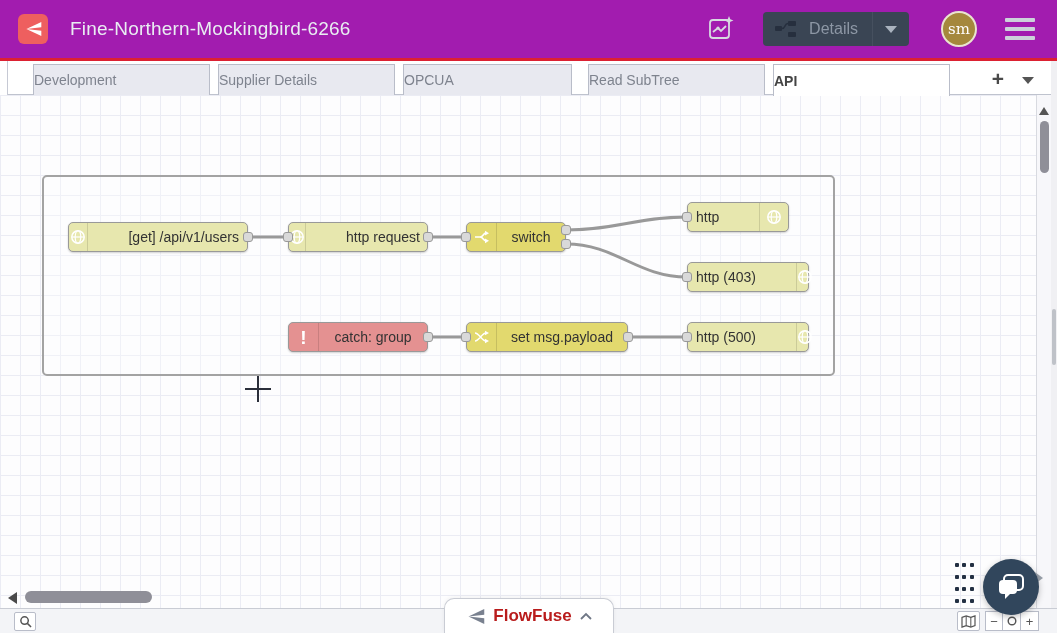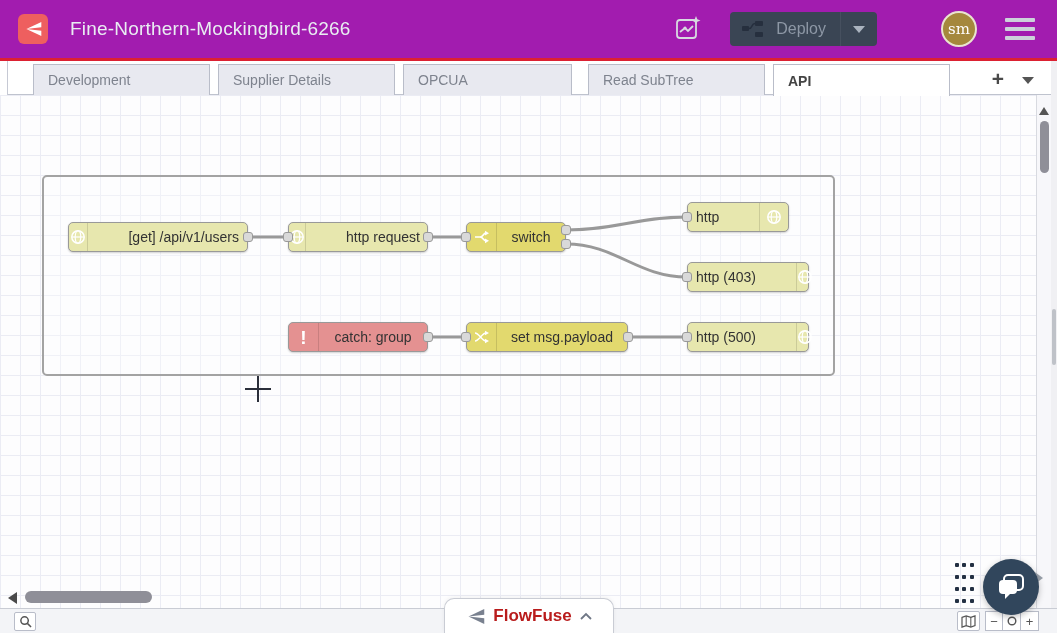--- a/index.html
+++ b/index.html
@@ -10,28 +10,28 @@
   .header { position:absolute; top:0; left:0; width:1057px; height:58px; background:#a21caf; display:flex; align-items:center; padding:0 14px; }
   .header-redline { position:absolute; top:58px; left:0; width:1057px; height:3px; background:#dc2132; }
   .logo-box { width:30px; height:30px; border-radius:6px; background:#ee5f5f; display:flex; align-items:center; justify-content:center; margin-left:4px; }
   .app-title { color:#e9edf2; font-size:19px; margin-left:22px; font-weight:400; letter-spacing:.2px; flex:0 0 auto; }
   .header-spacer { flex:1; }
   .ai-btn { width:32px; height:32px; display:flex; align-items:center; justify-content:center; margin-right:26px; cursor:pointer; }
   .deploy-btn { height:34px; background:#3a4554; border-radius:4px; display:flex; align-items:center; padding:0 0 0 12px; margin-right:32px; }
   .deploy-label { color:#8d97a5; font-size:16px; margin:0 14px 0 12px; }
   .deploy-caret-box { height:34px; display:flex; align-items:center; padding:0 12px; border-left:1px solid #46505f; }
   .caret-down { width:0; height:0; border-left:6px solid transparent; border-right:6px solid transparent; border-top:7px solid #aab3bf; }
-  .avatar { width:36px; height:36px; border-radius:50%; background:#a5883c; border:2px solid #e9e4cf; color:#fff; font-family:"DejaVu Serif", serif; font-size:15px; display:flex; align-items:center; justify-content:center; margin-right:28px; cursor:pointer;margin-left:32px; }
+  .avatar { width:36px; height:36px; border-radius:50%; background:#a5883c; border:2px solid #e9e4cf; color:#fff; font-family:"DejaVu Serif", serif; font-size:15px; display:flex; align-items:center; justify-content:center; margin-right:28px; cursor:pointer; }
   .hamburger { display:flex; flex-direction:column; gap:5px; margin-right:8px; cursor:pointer; }
   .hamburger span { display:block; width:30px; height:4px; background:#ccd2da; border-radius:1px; }
 
   
   .tabbar { position:absolute; top:61px; left:0; width:1057px; height:34px; background:#fff; border-bottom:1px solid #bfc3ce; }
   .tab-left-strip { position:absolute; left:0; top:0; width:8px; height:34px; border-right:1px solid #c6c9d4; background:#fff; }
-  .tab { position:absolute; top:3px; height:31px; background:#e8e9f0; border:1px solid #b9bdc9; border-bottom:none; color:#7e838e; font-size:14px; display:flex; align-items:center; padding-left:14px; cursor:pointer; white-space:nowrap; overflow:hidden; }
+  .tab { position:absolute; top:3px; height:31px; background:#e8e9f0; border:1px solid #b9bdc9; border-bottom:none; color:#7e838e; font-size:14px; display:flex; align-items:center; cursor:pointer; white-space:nowrap; overflow:hidden; }
   .tab.active { background:#fff; height:32px; color:#444; font-weight:bold; z-index:3; }
   .tab-add { position:absolute; top:6px; left:985px; width:26px; height:24px; border:none; background:transparent; color:#4a4a4a; font-size:21px; font-weight:bold; cursor:pointer; line-height:22px; }
   .tab-caret { position:absolute; top:16px; left:1022px; width:0; height:0; border-left:6px solid transparent; border-right:6px solid transparent; border-top:7px solid #555; cursor:pointer; }
 
   
   .canvas { position:absolute; top:95px; left:0; width:1036px; height:513px; background-color:#fdfdfe;
     background-image:linear-gradient(to right,#ebecf4 1px,transparent 1px),linear-gradient(to bottom,#ebecf4 1px,transparent 1px);
     background-size:20px 20px; overflow:hidden; cursor:crosshair; }
   .group-rect { position:absolute; left:42px; top:80px; width:793px; height:201px; border:2px solid #a3a3a3; border-radius:5px; background:rgba(255,255,255,0.25); }
   .wires { position:absolute; left:0; top:0; width:1036px; height:513px; }
@@ -104,21 +104,21 @@
         <path d="M23 2 l1.3 3.2 L27.5 6.5 l-3.2 1.3 L23 11 l-1.3-3.2 L18.5 6.5 l3.2-1.3 Z" fill="#d7dae0"></path>
       </svg>
     </div>
     <div class="deploy-btn">
       <svg width="22" height="18" viewBox="0 0 22 18">
         <rect x="0" y="6" width="7" height="5" rx="1" fill="#262f3e"></rect>
         <rect x="13" y="1" width="8" height="5" rx="1" fill="#262f3e"></rect>
         <rect x="13" y="12" width="8" height="5" rx="1" fill="#262f3e"></rect>
         <path d="M7 8.5 C11 8.5 9 3.5 13 3.5" stroke="#262f3e" stroke-width="1.6" fill="none"></path>
       </svg>
-      <span class="deploy-label">Deploy</span>
+      <span class="deploy-label">Details</span>
       <span class="deploy-caret-box">
         <span class="caret-down"></span>
       </span>
     </div>
     <div class="avatar">sm</div>
     <div class="hamburger">
         <span></span>
         <span></span>
         <span></span>
       </div>

